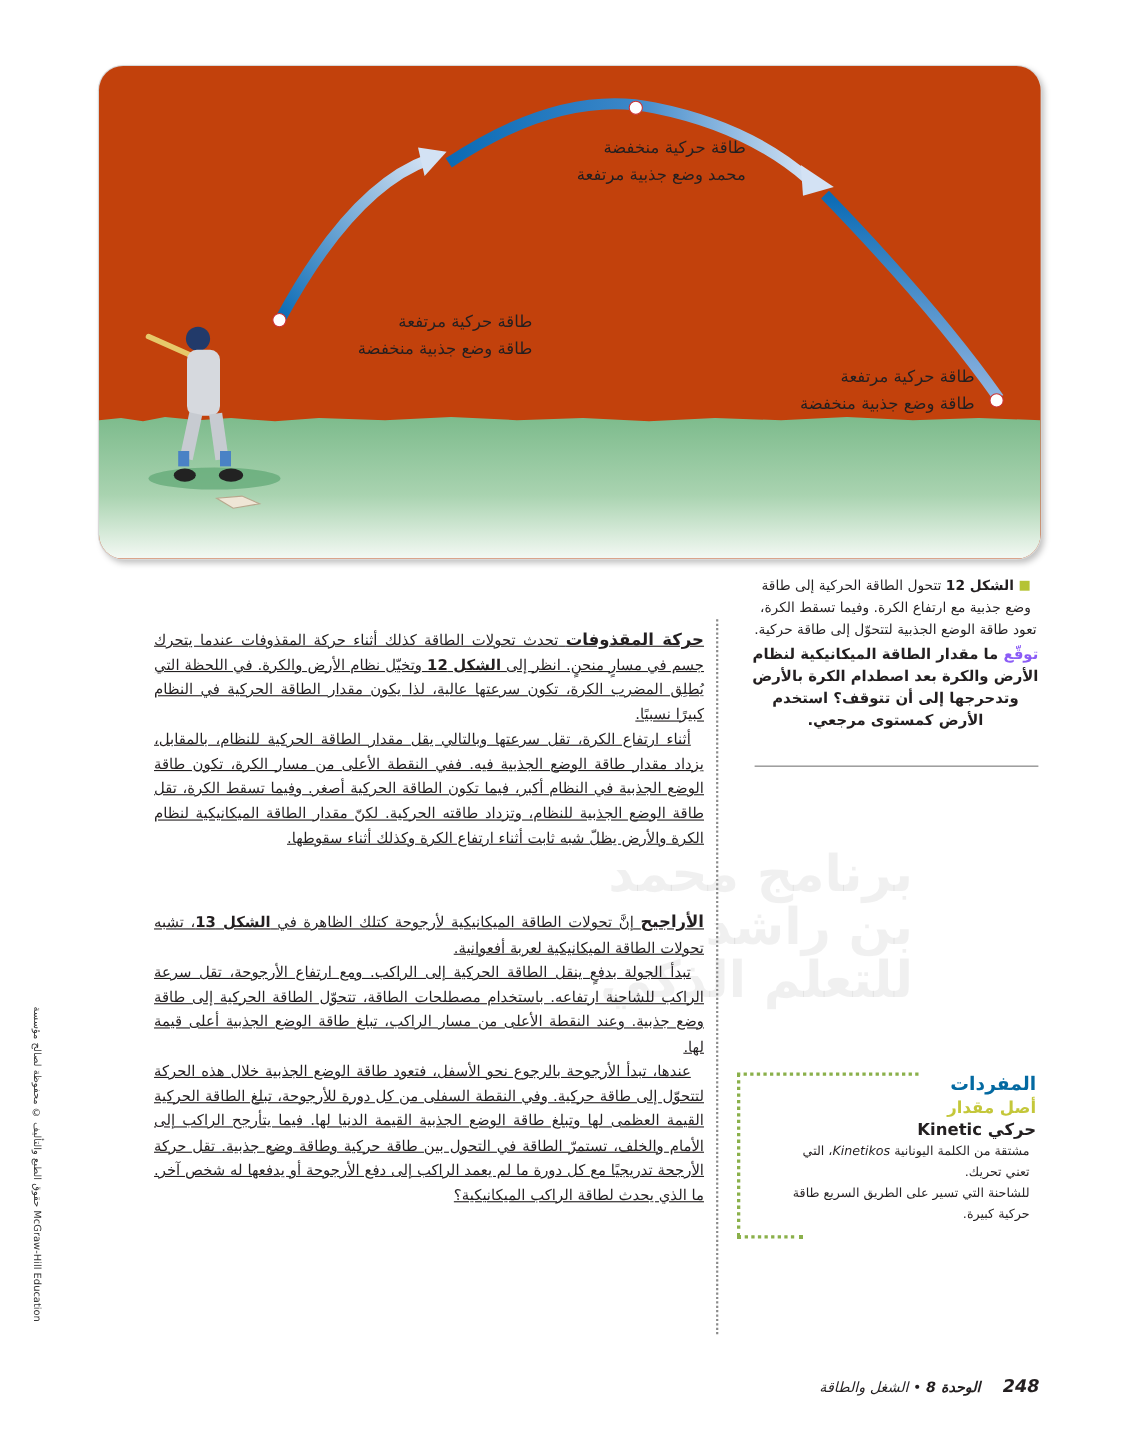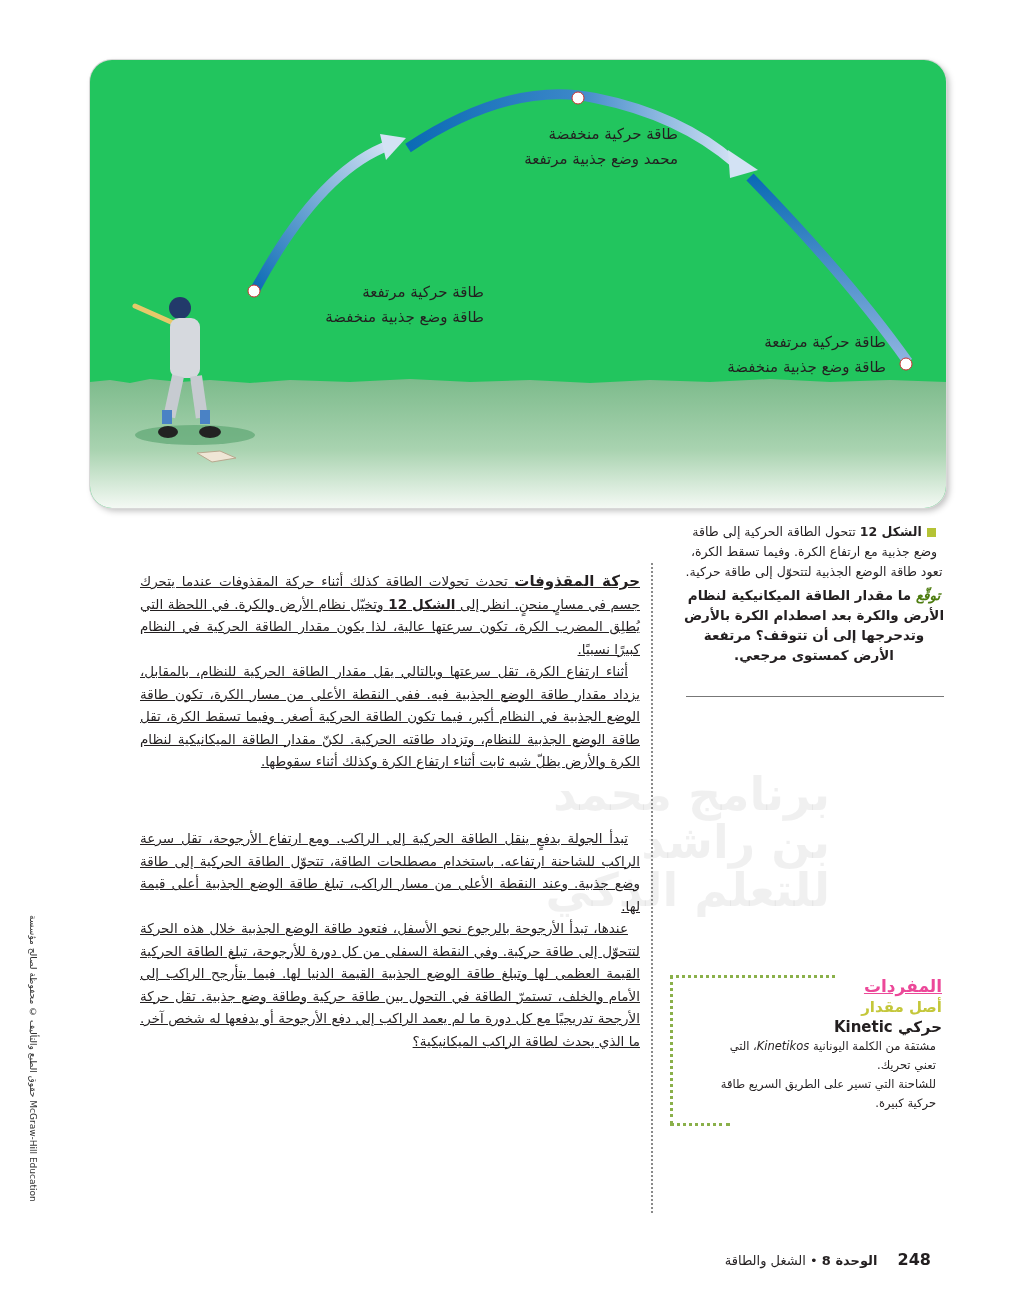--- a/index.html
+++ b/index.html
@@ -5,21 +5,21 @@
     html, body { margin: 0; padding: 0; }
     body {
       width: 1020px; height: 1305px; position: relative; overflow: hidden;
       background: #ffffff;
       font-family: "DejaVu Sans", sans-serif;
       color: #231f20;
     }
     .figure {
       position: absolute; left: 90px; top: 60px; width: 856px; height: 448px;
       border-radius: 22px; overflow: hidden;
-      background: #22c55e;
+      background: #c2410c;
       box-shadow: 0 0 0 1px #d8d8d8, 3px 3px 6px rgba(0,0,0,0.25);
     }
     .figure svg.scene { position: absolute; left: 0; top: 0; }
     .fig-label {
       position: absolute; direction: rtl; text-align: right;
       font-size: 15px; line-height: 25px; color: #231f20; white-space: nowrap;
       letter-spacing: 1px;
     }
     .caption {
       position: absolute; left: 683px; top: 522px; width: 262px;
@@ -27,21 +27,21 @@
       font-size: 12.5px; line-height: 20px;
     }
     .caption .sq {
       display: inline-block; width: 9px; height: 9px; background: #b5c335;
       margin-left: 5px; vertical-align: middle;
     }
     .caption .fig-no { font-weight: bold; }
     .predict {
       font-weight: bold; font-size: 13.5px; line-height: 20px; margin-top: 3px;
     }
-    .predict .kw { color: #4d7c0f; font-style: italic; }
+    .predict .kw { color: #8b5cf6; }
     .caption-rule {
       position: absolute; left: 686px; top: 696px; width: 258px; height: 1px; background: #777;
     }
     .col-sep {
       position: absolute; left: 651px; top: 563px; height: 650px; width: 0;
       border-left: 2px dotted #8a8a8a;
     }
     .main-col {
       position: absolute; left: 140px; width: 500px;
       direction: rtl; text-align: justify;
@@ -60,28 +60,28 @@
     .vocab-box .dots-left {
       position: absolute; left: 0; top: 0; height: 150px; border-left: 3px dotted #8ab04a;
     }
     .vocab-box .dots-bottom {
       position: absolute; left: 0; top: 148px; width: 60px; border-top: 3px dotted #8ab04a;
     }
     .vocab-content {
       position: absolute; right: 8px; top: 0; width: 265px;
       direction: rtl; text-align: right;
     }
-    .vocab-title { color: #ec4899; font-weight: bold; font-size: 17px; line-height: 22px; text-decoration: underline; }
+    .vocab-title { color: #0369a1; font-weight: bold; font-size: 17px; line-height: 22px; }
     .vocab-sub { color: #c4c73a; font-weight: bold; font-size: 15px; line-height: 20px; }
     .vocab-word { font-weight: bold; font-size: 15px; line-height: 20px; }
     .vocab-def { font-size: 11.5px; line-height: 19px; width: 230px; margin-right: 6px; }
     .vocab-def i { font-style: italic; }
     .footer {
-      position: absolute; right: 89px; top: 1250px; direction: rtl;
-      font-size: 13px; white-space: nowrap;
+      position: absolute; right: 75px; top: 1250px; direction: rtl;
+      font-size: 13px; white-space: nowrap; font-style: italic;
     }
     .footer .pg { font-weight: bold; font-size: 16px; margin-left: 16px; }
     .footer .unit { font-weight: bold; }
     .side-credit {
       position: absolute; left: 26px; top: 915px; width: 12px; height: 310px;
       writing-mode: vertical-rl; font-size: 9px; color: #333; white-space: nowrap;
     }
     .watermark {
       position: absolute; left: 530px; top: 770px; width: 300px; text-align: right;
       font-size: 46px; color: rgba(0,0,0,0.06); line-height: 48px; font-weight: bold;
@@ -159,38 +159,43 @@
   </div>
 </div>
 
 <div class="caption">
   <div>
     <span class="sq"></span><span class="fig-no">الشكل 12</span>
     <span>تتحول الطاقة الحركية إلى طاقة وضع جذبية مع ارتفاع الكرة. وفيما تسقط الكرة، تعود طاقة الوضع الجذبية لتتحوّل إلى طاقة حركية.</span>
   </div>
   <div class="predict">
     <span class="kw">توقّع</span>
-    <span>ما مقدار الطاقة الميكانيكية لنظام الأرض والكرة بعد اصطدام الكرة بالأرض وتدحرجها إلى أن تتوقف؟ مرتفعة الأرض كمستوى مرجعي.</span>
+    <span>ما مقدار الطاقة الميكانيكية لنظام الأرض والكرة بعد اصطدام الكرة بالأرض وتدحرجها إلى أن تتوقف؟ استخدم الأرض كمستوى مرجعي.</span>
   </div>
 </div>
 <div class="caption-rule"></div>
 
 <div class="col-sep"></div>
 
 <div class="main-col" style="top:570px;">
   <p>
     <span class="head">حركة المقذوفات</span>
     <span>تحدث تحولات الطاقة كذلك أثناء حركة المقذوفات عندما يتحرك جسم في مسارٍ منحنٍ. انظر إلى</span>
     <b>الشكل 12</b>
     <span>وتخيّل نظام الأرض والكرة. في اللحظة التي يُطلِق المضرب الكرة، تكون سرعتها عالية، لذا يكون مقدار الطاقة الحركية في النظام كبيرًا نسبيًا.</span>
   </p>
   <p class="indent">أثناء ارتفاع الكرة، تقل سرعتها وبالتالي يقل مقدار الطاقة الحركية للنظام، بالمقابل، يزداد مقدار طاقة الوضع الجذبية فيه. ففي النقطة الأعلى من مسار الكرة، تكون طاقة الوضع الجذبية في النظام أكبر، فيما تكون الطاقة الحركية أصغر. وفيما تسقط الكرة، تقل طاقة الوضع الجذبية للنظام، وتزداد طاقته الحركية. لكنّ مقدار الطاقة الميكانيكية لنظام الكرة والأرض يظلّ شبه ثابت أثناء ارتفاع الكرة وكذلك أثناء سقوطها.</p>
 </div>
 
 <div class="main-col" style="top:827px;">
+  <p>
+    <span class="head">الأراجيح</span>
+    <span>إنَّ تحولات الطاقة الميكانيكية لأرجوحة كتلك الظاهرة في</span>
+    <b>الشكل 13</b><span>، تشبه تحولات الطاقة الميكانيكية لعربة أفعوانية.</span>
+  </p>
   <p class="indent">تبدأ الجولة بدفعٍ ينقل الطاقة الحركية إلى الراكب. ومع ارتفاع الأرجوحة، تقل سرعة الراكب للشاحنة ارتفاعه. باستخدام مصطلحات الطاقة، تتحوّل الطاقة الحركية إلى طاقة وضع جذبية. وعند النقطة الأعلى من مسار الراكب، تبلغ طاقة الوضع الجذبية أعلى قيمة لها.</p>
   <p class="indent">عندها، تبدأ الأرجوحة بالرجوع نحو الأسفل، فتعود طاقة الوضع الجذبية خلال هذه الحركة لتتحوّل إلى طاقة حركية. وفي النقطة السفلى من كل دورة للأرجوحة، تبلغ الطاقة الحركية القيمة العظمى لها وتبلغ طاقة الوضع الجذبية القيمة الدنيا لها. فيما يتأرجح الراكب إلى الأمام والخلف، تستمرّ الطاقة في التحول بين طاقة حركية وطاقة وضع جذبية. تقل حركة الأرجحة تدريجيًا مع كل دورة ما لم يعمد الراكب إلى دفع الأرجوحة أو يدفعها له شخص آخر. ما الذي يحدث لطاقة الراكب الميكانيكية؟</p>
 </div>
 
 <div class="vocab-box">
   <div class="dots-top"></div>
   <div class="dots-left"></div>
   <div class="dots-bottom"></div>
   <div class="vocab-content">
     <div class="vocab-title">المفردات</div>

